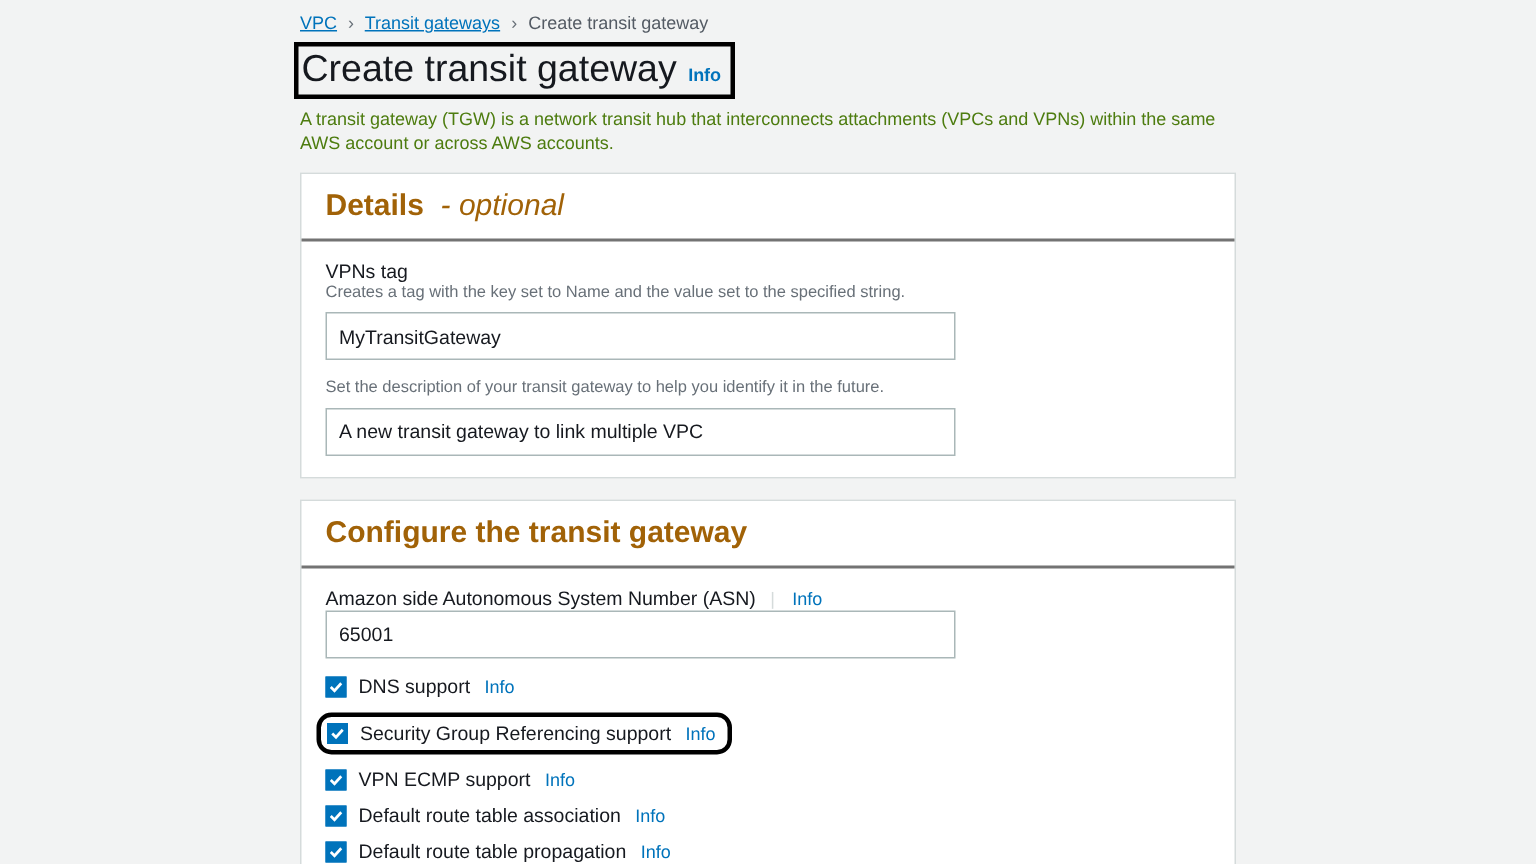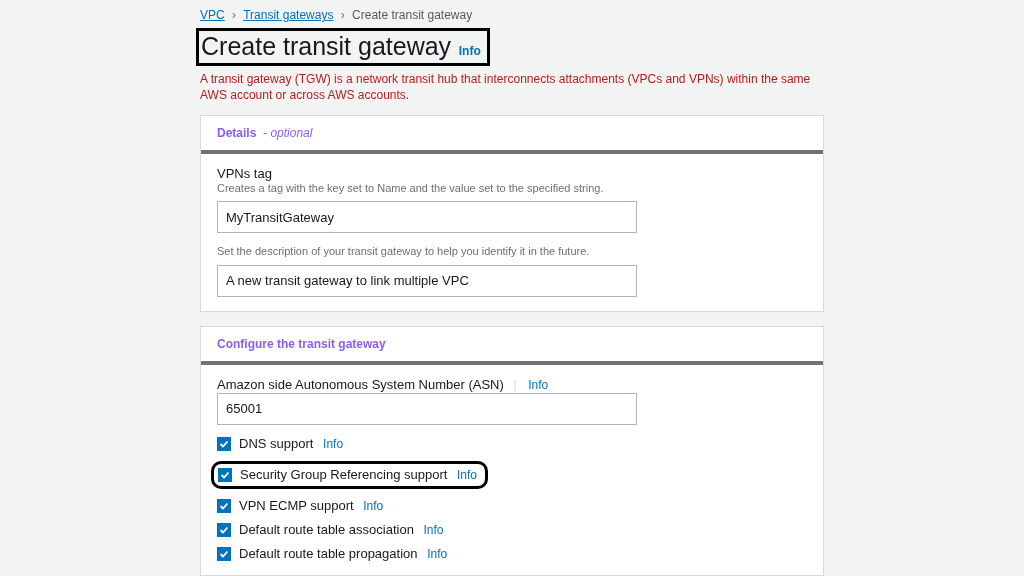--- a/index.html
+++ b/index.html
@@ -60,38 +60,38 @@
   .info-link {
     color: #0073bb;
     font-size: 12px;
     font-weight: 700;
     cursor: pointer;
     margin-left: 4px;
   }
   .info-link.small { font-weight: 400; }
   .page-subtext {
     font-size: 12px;
-    color: #b91c1c;
+    color: #4d7c0f;
     margin: 6px 0 12px 0;
     line-height: 1.3;
     max-width: 620px;
   }
 
   
   .panel {
     background: #fff;
     border: 1px solid #d5dbdb;
     margin-bottom: 14px;
   }
   .panel-header {
     padding: 10px 16px;
-    border-bottom: 4px solid #737373;
-    font-size: 12px;
+    border-bottom: 2px solid #737373;
+    font-size: 20px;
     font-weight: 700;
-    color: #8b5cf6;
+    color: #a16207;
   }
   .panel-header .optional {
     font-style: italic;
     font-weight: 400;
   }
   .panel-body {
     padding: 12px 16px 14px 16px;
   }
   .field { margin-bottom: 12px; }
   .field:last-child { margin-bottom: 0; }

